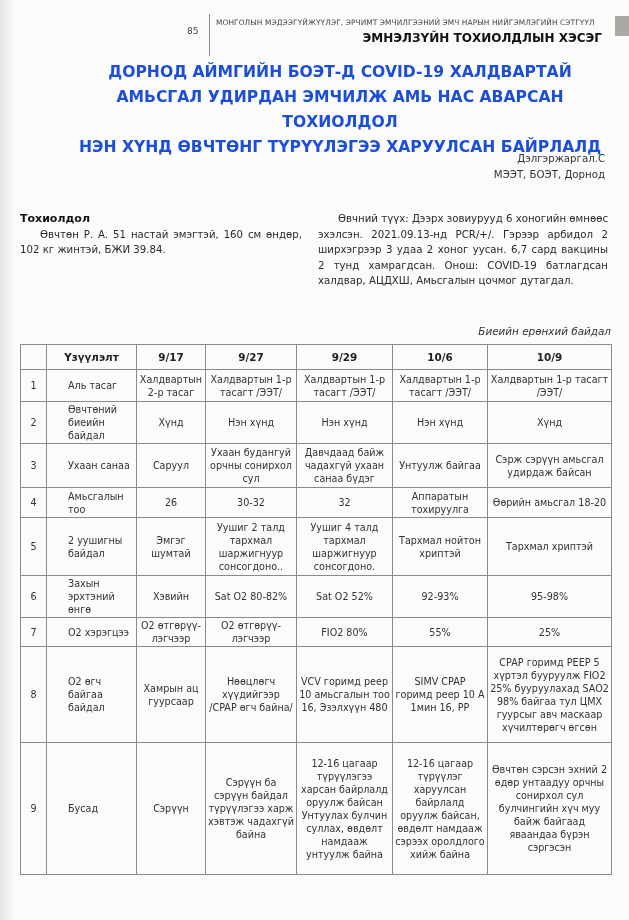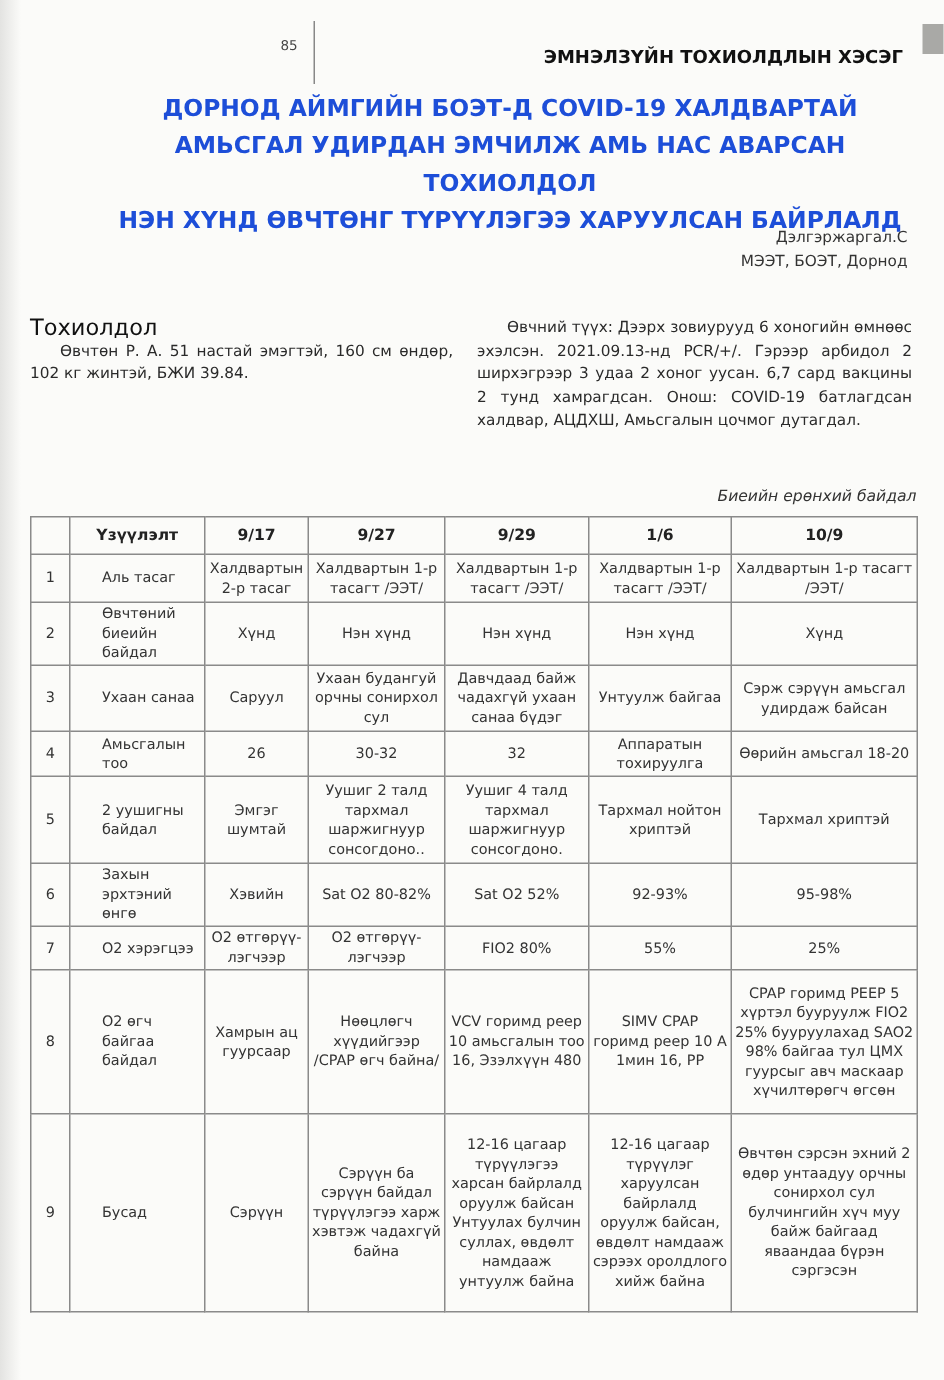--- a/index.html
+++ b/index.html
@@ -38,21 +38,21 @@
     }
     .author {
       position: absolute; right: 24px; top: 151px; text-align: right; font-size: 10.2px; line-height: 16px; color: #333;
     }
     .col-left {
       position: absolute; left: 20px; top: 211px; width: 282px; font-size: 10.2px; line-height: 15.6px; color: #2a2a2a;
     }
     .col-right {
       position: absolute; left: 318px; top: 211px; width: 290px; font-size: 10.2px; line-height: 15.6px; color: #2a2a2a;
     }
-    .sub-heading { font-weight: normal; color: #111; font-size: 15px; margin: 0; }
+    .sub-heading { font-weight: bold; color: #111; font-size: 11px; margin: 0; }
     .para { margin: 0; text-indent: 20px; text-align: justify; }
     .table-caption {
       position: absolute; left: 20px; top: 325px; width: 591px; text-align: right;
       font-style: italic; font-size: 10.4px; color: #333;
     }
     table.status {
       position: absolute; left: 20px; top: 344px; width: 591px;
       border-collapse: collapse; font-size: 9.6px; color: #333; table-layout: fixed;
     }
     table.status th, table.status td {
@@ -63,20 +63,21 @@
     table.status td.label { text-align: left; padding-left: 21px; }
   </style>
 </head>
 <body>
 
 <div class="page-shade"></div>
 
 <div class="running-header">
   <span class="page-number">85</span>
   <span class="header-rule"></span>
+  <span class="journal-name">МОНГОЛЫН МЭДЭЭГҮЙЖҮҮЛЭГ, ЭРЧИМТ ЭМЧИЛГЭЭНИЙ ЭМЧ НАРЫН НИЙГЭМЛЭГИЙН СЭТГҮҮЛ</span>
   <span class="section-name">ЭМНЭЛЗҮЙН ТОХИОЛДЛЫН ХЭСЭГ</span>
 </div>
 <div class="header-block"></div>
 
 <div class="title">
   <div>ДОРНОД АЙМГИЙН БОЭТ-Д COVID-19 ХАЛДВАРТАЙ</div>
   <div>АМЬСГАЛ УДИРДАН ЭМЧИЛЖ АМЬ НАС АВАРСАН ТОХИОЛДОЛ</div>
   <div>НЭН ХҮНД  ӨВЧТӨНГ ТҮРҮҮЛЭГЭЭ ХАРУУЛСАН БАЙРЛАЛД</div>
 </div>
 
@@ -106,21 +107,21 @@
     <col style="width:95px">
     <col style="width:124px">
   </colgroup>
   <thead>
     <tr>
       <th></th>
       <th>Үзүүлэлт</th>
       <th>9/17</th>
       <th>9/27</th>
       <th>9/29</th>
-      <th>1/6</th>
+      <th>10/6</th>
       <th>10/9</th>
     </tr>
   </thead>
   <tbody id="table-body">
       <tr style="height: 32px;">
         <td class="num">1</td>
         <td class="label">Аль тасаг</td>
         <td>Халдвартын 2-р тасаг</td>
         <td>Халдвартын 1-р тасагт /ЭЭТ/</td>
         <td>Халдвартын 1-р тасагт /ЭЭТ/</td>

